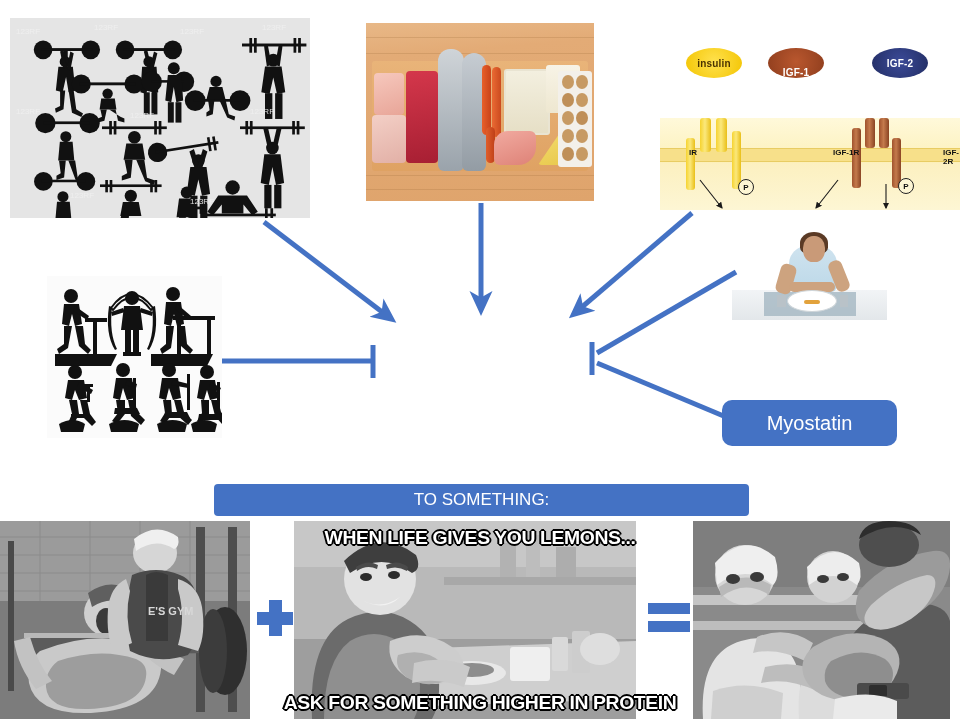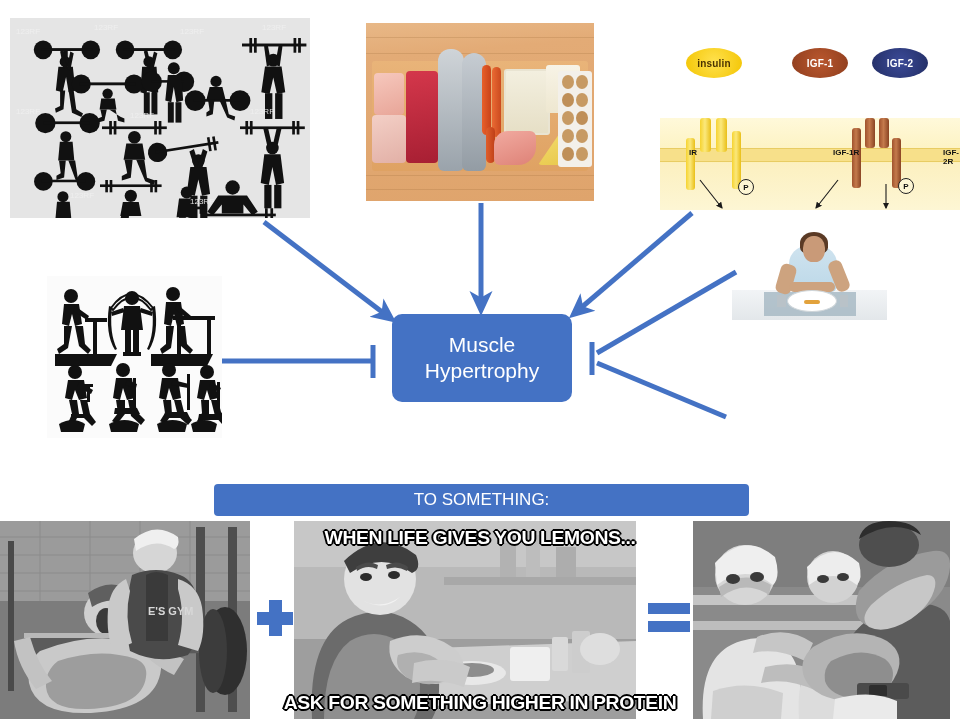--- a/index.html
+++ b/index.html
@@ -78,21 +78,21 @@
 
   
   #pic-receptors { left: 660px; top: 30px; width: 300px; height: 180px; background: #ffffff; }
   .hormone {
     position: absolute; width: 56px; height: 30px; border-radius: 50%;
     color:#ffffff; font-weight:bold; font-size:10px;
     display:flex; align-items:center; justify-content:center;
     letter-spacing:.2px;
   }
   #hormone-insulin { left: 26px; top: 18px; background: radial-gradient(circle at 50% 45%, #ffe14d, #f3c400); color:#4a3300;align-items:center; }
-  #hormone-igf1   { left: 132px; top: 18px; background: radial-gradient(circle at 50% 45%, #b9572e, #8e3d1d); }
+  #hormone-igf1   { left: 108px; top: 18px; background: radial-gradient(circle at 50% 45%, #b9572e, #8e3d1d); align-items: flex-end; }
   #hormone-igf2   { left: 212px; top: 18px; background: radial-gradient(circle at 50% 45%, #3b4a97, #222d63); }
   #membrane-scene {
     position:absolute; left:0; top:88px; width:300px; height:92px;
     background: linear-gradient(180deg, #fff9da 0%, #fdf3c4 33%, #fdf0b6 34%, #fdf0b6 48%, #fcf0c0 49%, #fdf6d4 100%);
   }
   #membrane-bar {
     position:absolute; left:0; top:30px; width:300px; height:12px;
     background: #f7e08a; border-top:1px solid #e8cc63; border-bottom:1px solid #e8cc63;
   }
   .rod { position:absolute; border-radius: 3px; }
@@ -542,27 +542,24 @@
 
     <line x1="222" y1="361" x2="371" y2="361" stroke="#4472c4" stroke-width="5"></line>
     <line x1="373" y1="345" x2="373" y2="378" stroke="#4472c4" stroke-width="5"></line>
 
     <line x1="736" y1="272" x2="597" y2="353" stroke="#4472c4" stroke-width="5"></line>
 
     <line x1="726" y1="417" x2="597" y2="363" stroke="#4472c4" stroke-width="5"></line>
     <line x1="592" y1="342" x2="592" y2="375" stroke="#4472c4" stroke-width="5"></line>
   </svg>
 
-  <div class="abs proc-box" id="box-hypertrophy">
-    <div>
-      <div>Muscle</div>
-      <div>Hypertrophy</div>
-    </div>
-  </div>
-
+
+  <div class="abs proc-box" id="box-myostatin">
+    <span>Myostatin</span>
+  </div>
 
   <div class="abs proc-box" id="box-simplify">
     <span>TO SOMETHING:</span>
   </div>
 
   <div class="photo-bw" id="photo-bench">
     <svg width="250" height="198" viewBox="0 0 250 198">
       <rect width="250" height="198" fill="#8e8e8e"></rect>
       <rect width="250" height="80" fill="#9b9b9b"></rect>
       <g opacity="0.35" stroke="#6f6f6f" stroke-width="1">

